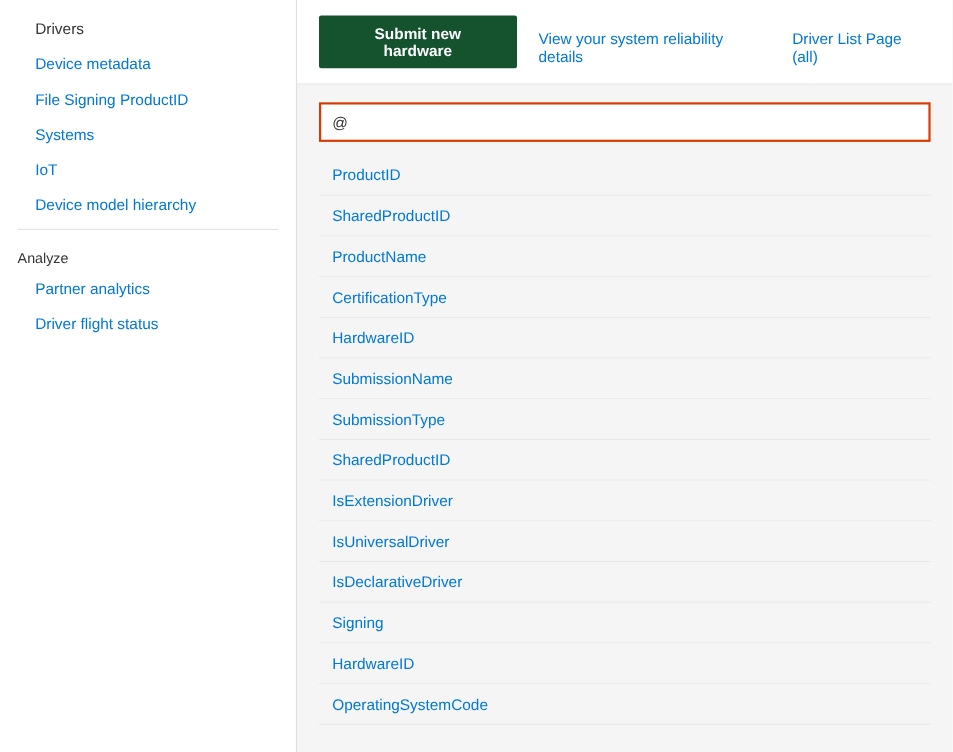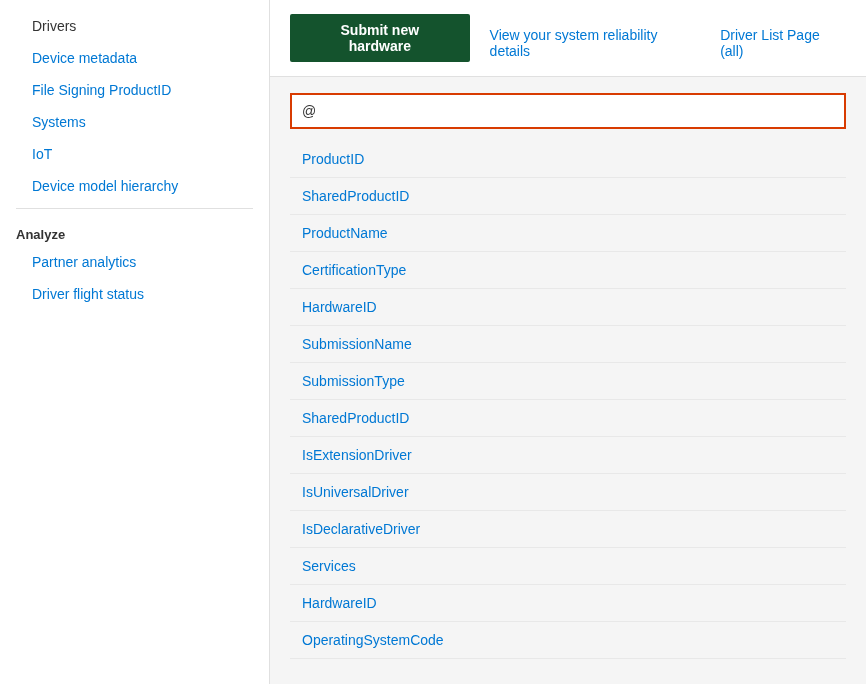--- a/index.html
+++ b/index.html
@@ -28,21 +28,21 @@
       cursor: pointer;
       color: #0078d4;
       font-size: 14px;
     }
     .sidebar-item.plain {
       color: #333;
     }
     .sidebar-section-label {
       padding: 12px 16px 4px 16px;
       font-size: 13px;
-      font-weight: 700;
+      font-weight: 400;
       color: #333;
       text-transform: none;
     }
     .sidebar-divider {
       border: none;
       border-top: 1px solid #e0e0e0;
       margin: 6px 16px;
     }
 
     
@@ -169,18 +169,18 @@
         <div class="list-item">SharedProductID</div>
         <div class="list-item">ProductName</div>
         <div class="list-item">CertificationType</div>
         <div class="list-item">HardwareID</div>
         <div class="list-item">SubmissionName</div>
         <div class="list-item">SubmissionType</div>
         <div class="list-item">SharedProductID</div>
         <div class="list-item">IsExtensionDriver</div>
         <div class="list-item">IsUniversalDriver</div>
         <div class="list-item">IsDeclarativeDriver</div>
-        <div class="list-item">Services</div>
+        <div class="list-item">Signing</div>
         <div class="list-item">HardwareID</div>
         <div class="list-item">OperatingSystemCode</div>
       </div>
   </div>
 </main>
 
 </body></html>

